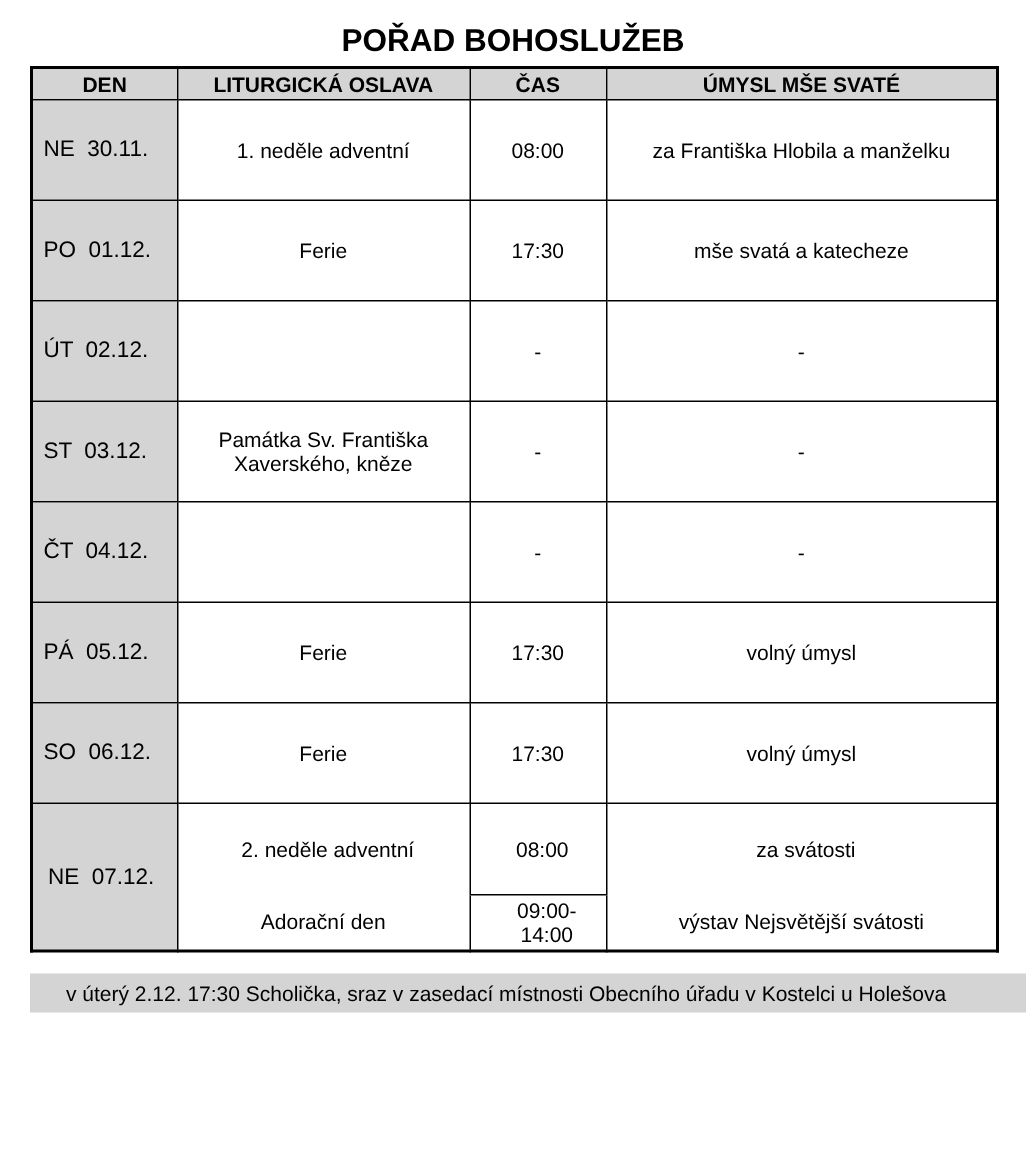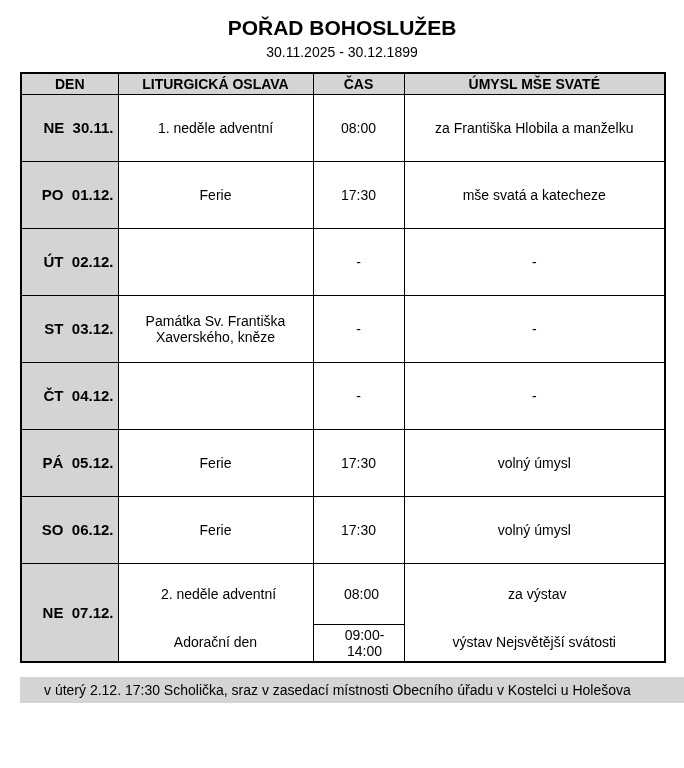--- a/index.html
+++ b/index.html
@@ -51,22 +51,22 @@
     overflow: hidden;
   }
   th {
     background: var(--shade, #d4d4d4);
     font-weight: bold;
     height: 21px;
     padding: 1px 2px;
   }
   td.day-cell {
     background: var(--shade, #d4d4d4);
-    font-weight: bold;
-    text-align: right;
+    font-weight: normal;
+    text-align: left;
     padding-left: 7px;
     font-size: 15px;
     white-space: pre;
   }
   tr.data-row td { height: 67px; }
   tr.span-top td { height: 61px; padding-left: 10px; }
   tr.span-bottom td { height: 32px; }
   tr.span-top td.no-bottom { border-bottom: none; }
   tr.span-bottom td.no-top { border-top: none; margin-top: 24px; }
   tr.span-bottom td.boxed-top { border-top: 1px solid var(--border, #000); padding-left: 16px; }
@@ -79,21 +79,20 @@
     padding: 4px 24px;
   }
 </style>
 </head>
 <body>
 
 <div class="page">
 
   <div class="title-block">
     <div class="title">POŘAD BOHOSLUŽEB</div>
-    <div class="date-range">30.11.2025 - 30.12.1899</div>
   </div>
 
   <table class="schedule">
     <colgroup>
       <col style="width:97px">
       <col style="width:195px">
       <col style="width:91px">
       <col style="width:261px">
     </colgroup>
     <thead>
@@ -144,21 +143,21 @@
       <tr class="data-row">
         <td class="day-cell">SO  06.12.</td>
         <td>Ferie</td>
         <td>17:30</td>
         <td>volný úmysl</td>
       </tr>
       <tr class="span-top">
         <td class="day-cell" rowspan="2">NE  07.12.</td>
         <td class="no-bottom">2. neděle adventní</td>
         <td class="no-bottom">08:00</td>
-        <td class="no-bottom">za výstav</td>
+        <td class="no-bottom">za svátosti</td>
       </tr>
       <tr class="span-bottom">
         <td class="no-top">Adorační den</td>
         <td class="boxed-top">09:00-14:00</td>
         <td class="no-top">výstav Nejsvětější svátosti</td>
       </tr>
     </tbody>
   </table>
 
   <div class="footer-note">v úterý 2.12. 17:30 Scholička, sraz v zasedací místnosti Obecního úřadu v Kostelci u Holešova</div>

